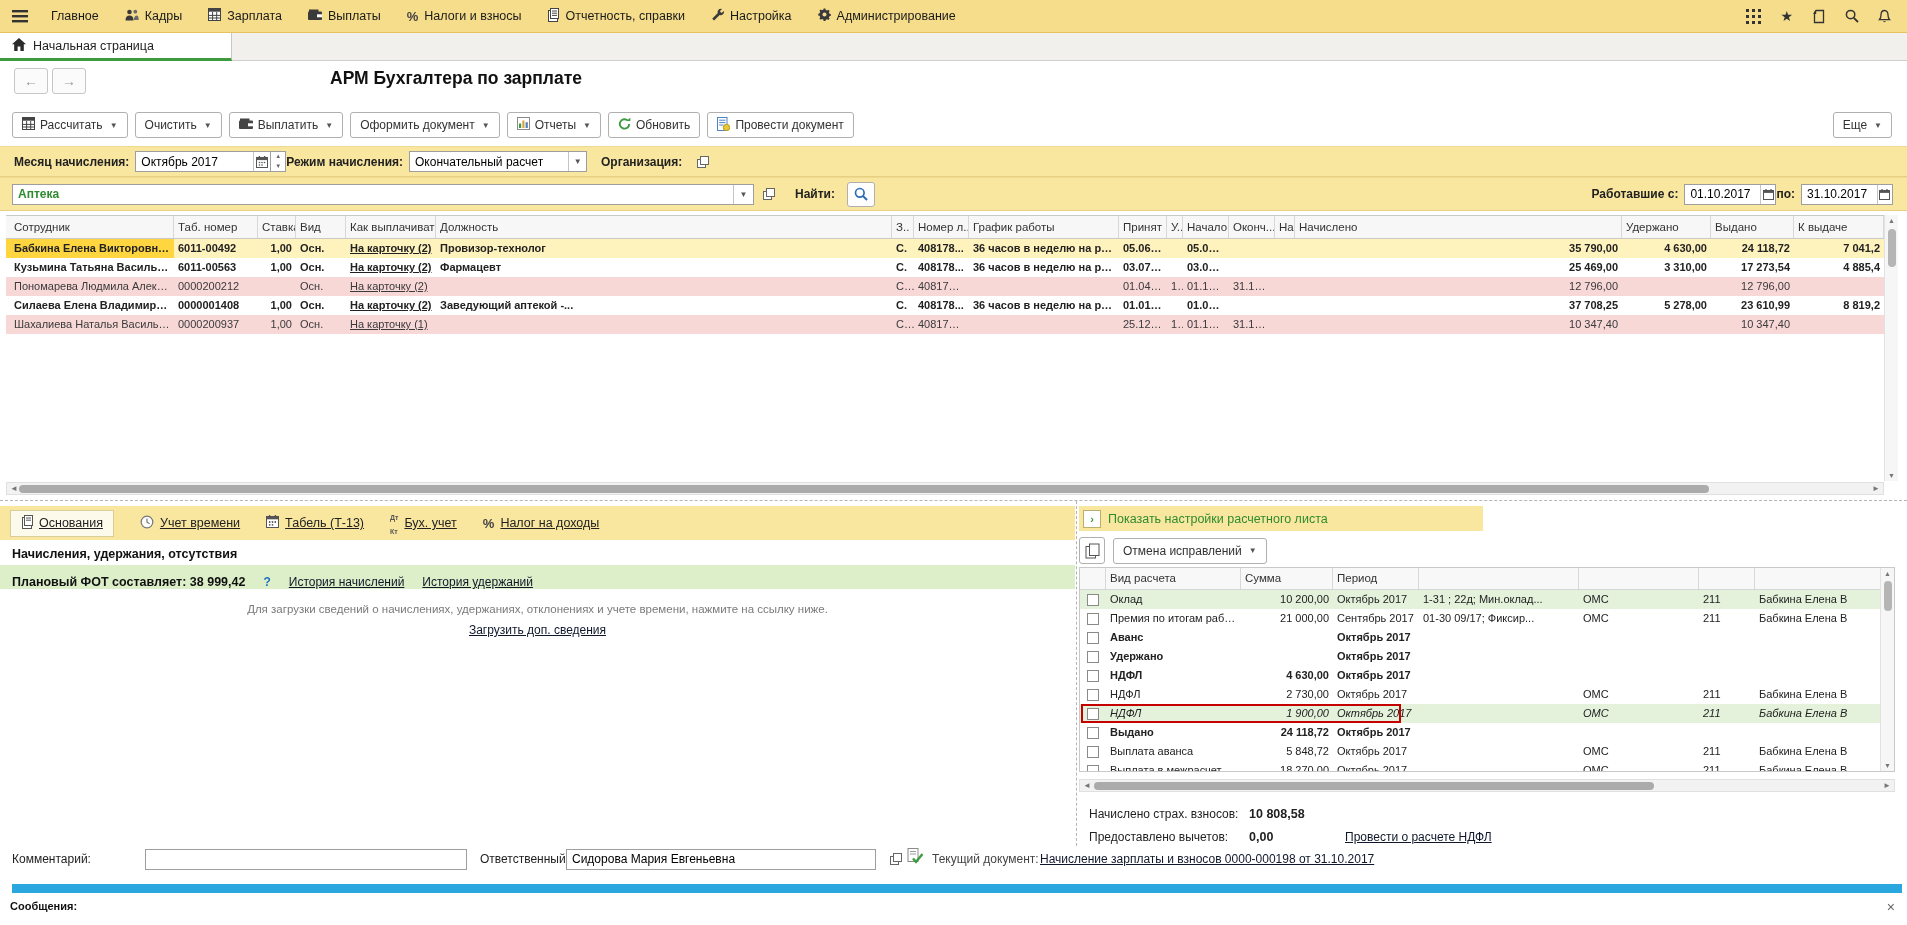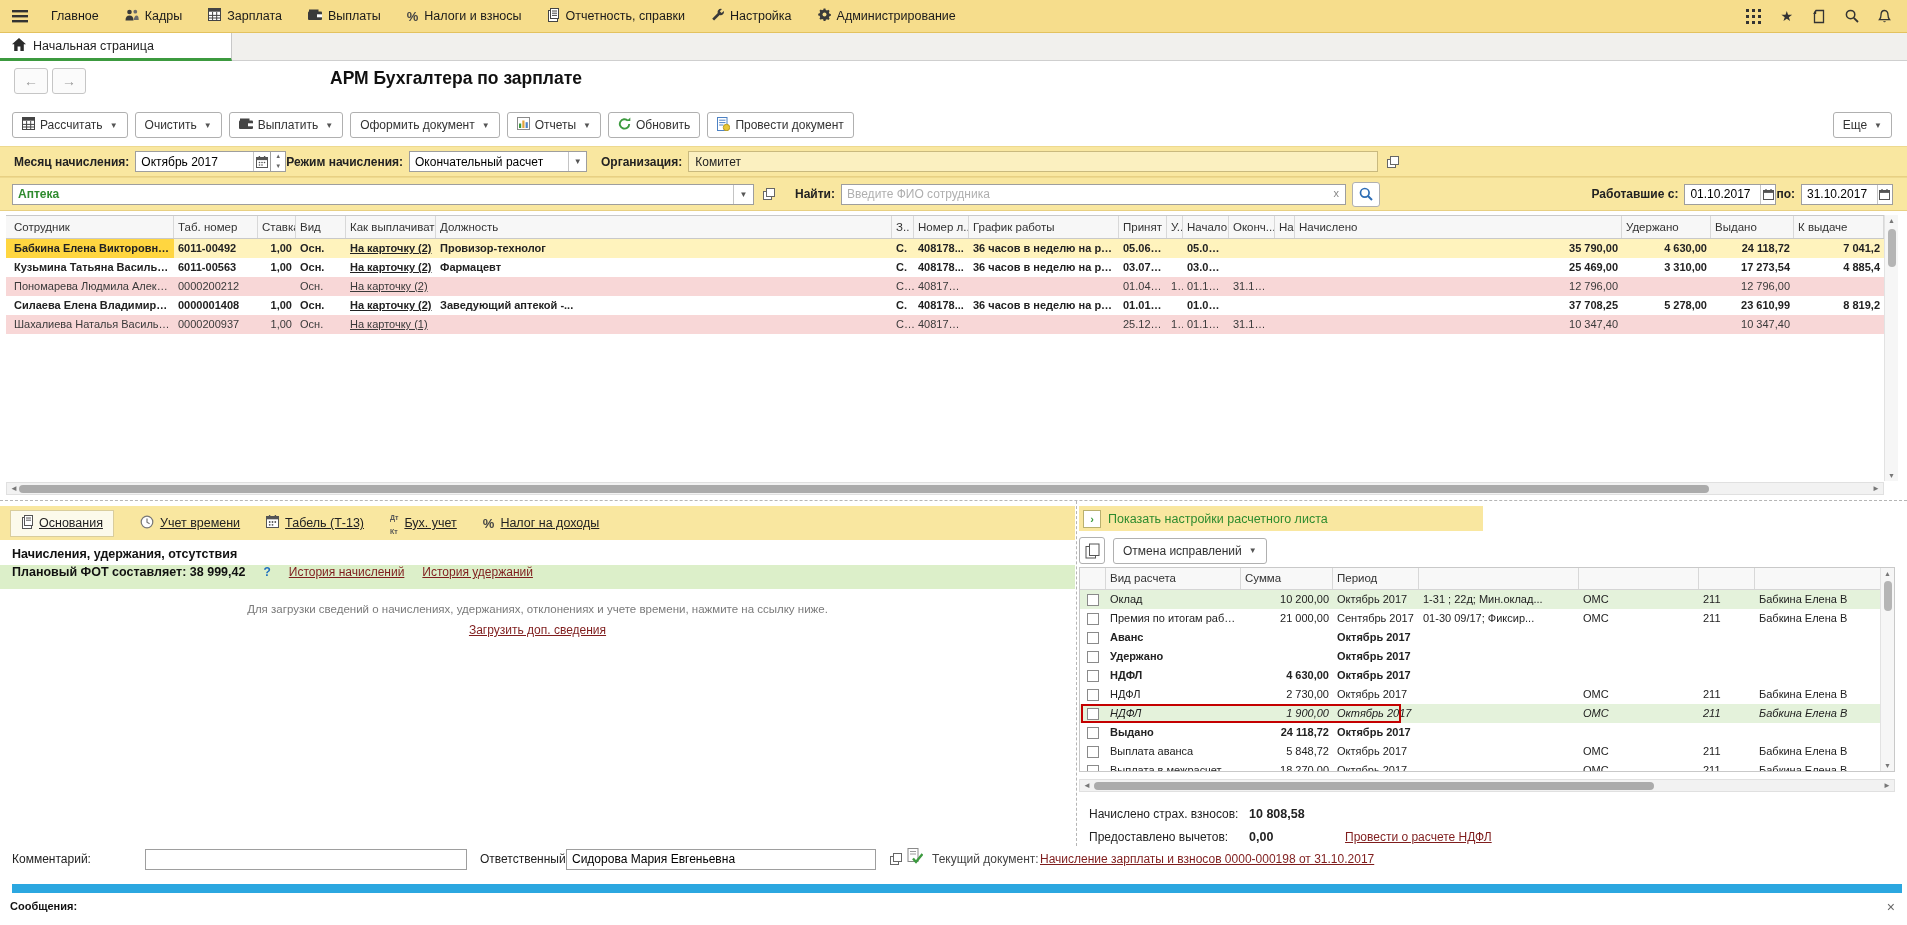--- a/index.html
+++ b/index.html
@@ -78,23 +78,23 @@
   #lower{position:absolute;top:500px;left:0;width:1907px;height:345px;border-top:1px dashed #B5B5B5;box-sizing:border-box}
   #lp{position:absolute;left:0;top:0;width:1075px;height:345px}
   #rp{position:absolute;left:1076px;top:0;width:831px;height:345px;border-left:1px dashed #B5B5B5;box-sizing:border-box}
   #lt-bar{position:absolute;top:5px;left:0;width:1075px;height:34px;background:#F9E7A0;display:flex;align-items:center;gap:26px;padding-left:10px;box-sizing:border-box}
   .lt{display:flex;align-items:center;gap:6px;cursor:pointer;font-size:12.5px;color:#222;white-space:nowrap}
   .lt .lbl{text-decoration:underline}
   .lt-active{background:#FCFAEB;border:1px solid #D9CD9C;padding:4px 10px}
   .dtkt{font-size:7px;line-height:7px;color:#555;font-weight:bold}
   .pct{font-weight:bold;font-size:13px;color:#444}
   #sec-title{position:absolute;top:46px;left:12px;font-weight:bold;font-size:12.5px;color:#111}
-  #fot-row{position:absolute;top:64px;left:0;width:1075px;height:24px;background:#DCEFC9;display:flex;align-items:flex-start;padding-left:12px;box-sizing:border-box;gap:18px}
+  #fot-row{position:absolute;top:64px;left:0;width:1075px;height:24px;background:#DCEFC9;display:flex;align-items:flex-end;padding-left:12px;box-sizing:border-box;gap:18px}
   #fot-text{font-weight:bold;font-size:12.5px;color:#111}
-  .blink{color:#7f1d1d;text-decoration:underline;cursor:pointer;font-size:12px;white-space:nowrap}
+  .blink{color:#0f172a;text-decoration:underline;cursor:pointer;font-size:12px;white-space:nowrap}
   #help-q{color:#1F6FBE;font-weight:bold;cursor:pointer}
   #hint{position:absolute;top:102px;left:0;width:1075px;text-align:center;color:#7A7A7A;font-size:11.5px}
   #load-link{position:absolute;top:122px;left:0;width:1075px;text-align:center}
   
   #settings-bar{position:absolute;top:5px;left:2px;width:404px;height:25px;background:#F9E7A0;display:flex;align-items:center;gap:7px;padding-left:4px;box-sizing:border-box;cursor:pointer}
   #settings-chevron{width:16px;height:16px;background:#fff;border:1px solid #B9B06F;color:#3C9A3F;font-weight:bold;font-size:11px;display:flex;align-items:center;justify-content:center}
   #settings-text{color:#2E8B2E;font-size:12.5px}
   #undo-row{position:absolute;top:36px;left:2px;display:flex;align-items:center;gap:8px}
   #copy-btn{width:24px;height:25px;border:1px solid #B0B0B0;border-radius:3px;background:#fff;display:flex;align-items:center;justify-content:center;cursor:pointer}
   #calc-table{position:absolute;top:66px;left:2px;width:816px;height:205px;border:1px solid #C9C9C9;box-sizing:border-box;overflow:hidden;background:#fff}
@@ -337,47 +337,40 @@
     <span class="spinner">
         <span>▲</span>
         <span>▼</span>
       </span>
     <span class="ylabel" style="">Режим начисления:</span>
     <span class="field" style="width:178px">
       <input value="Окончательный расчет" style="">
       <span class="fbtn">▼</span>
     </span>
     <span class="ylabel" style="margin-left:14px">Организация:</span>
-    <span id="org-field">
-      <span>Комитет</span>
-    </span>
     <span class="openbtn">
       <svg width="12" height="12">
           <rect x="0.5" y="3.5" width="8" height="8" fill="#fff" stroke="#666"></rect>
           <rect x="3.5" y="0.5" width="8" height="8" fill="#fff" stroke="#666"></rect>
         </svg>
     </span>
   </div>
 
   <div id="filter2" class="ypanel">
     <span class="field" id="dept-field">
       <input value="Аптека" style="">
       <span class="fbtn">▼</span>
     </span>
     <span class="openbtn">
       <svg width="12" height="12">
           <rect x="0.5" y="3.5" width="8" height="8" fill="#fff" stroke="#666"></rect>
           <rect x="3.5" y="0.5" width="8" height="8" fill="#fff" stroke="#666"></rect>
         </svg>
     </span>
     <span class="ylabel" style="margin-left:16px">Найти:</span>
-    <span class="field" id="search-wrap">
-      <input id="search-input" placeholder="Введите ФИО сотрудника" style="">
-      <span id="search-clear">x</span>
-    </span>
     <span class="iconbtn">
       <svg width="14" height="14">
           <circle cx="5.8" cy="5.8" r="4.3" fill="none" stroke="#2D6DB5" stroke-width="1.7"></circle>
           <line x1="9" y1="9" x2="13" y2="13" stroke="#2D6DB5" stroke-width="2"></line>
         </svg>
     </span>
     <span id="worked-group">
       <span class="ylabel">Работавшие с:</span>
       <span class="field datefield">
         <input value="01.10.2017" style="">

